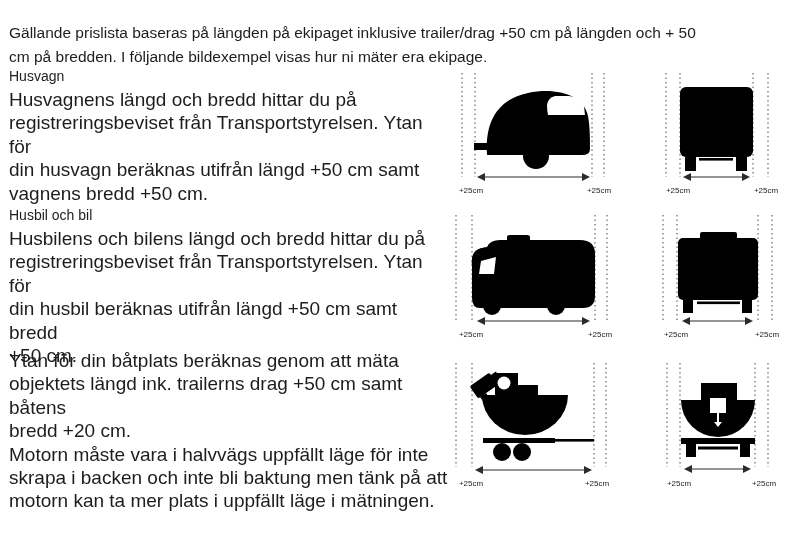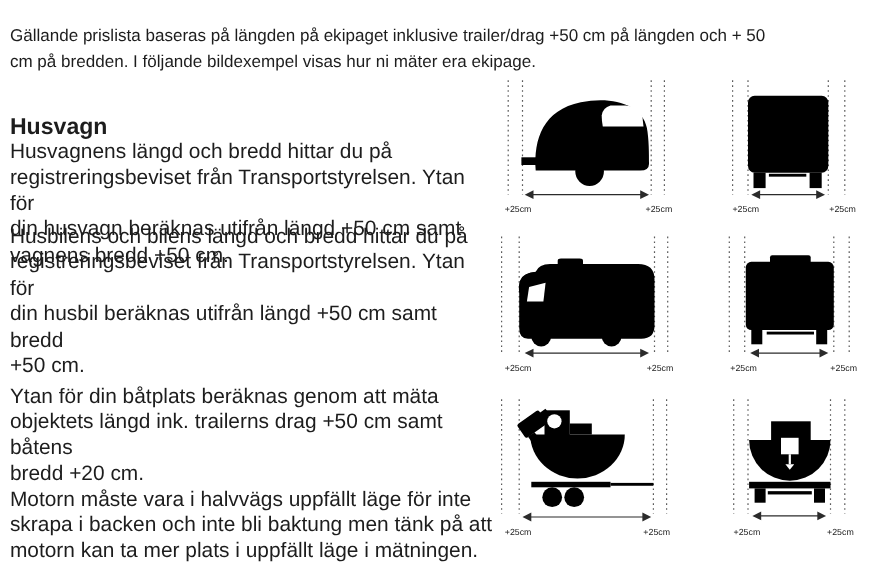--- a/index.html
+++ b/index.html
@@ -10,21 +10,21 @@
     --background:#ffffff;
   }
   *{margin:0;padding:0;box-sizing:border-box;}
   html,body{width:800px;height:533px;background:var(--background);overflow:hidden;}
   body{position:relative;font-family:"Liberation Sans",sans-serif;color:var(--text);}
   .intro{
     position:absolute;left:9px;top:5px;width:786px;
     font-size:15.5px;line-height:24px;white-space:pre-line;margin-top:16px;
   }
   .section{position:absolute;left:9px;width:440px;}
-  .section h3{font-size:21px;line-height:23px;font-weight:bold;color:var(--text);margin-top:39px;}
+  .section h3{font-size:14px;line-height:23px;font-weight:normal;color:var(--text);}
   .section .body{font-size:19px;line-height:23.4px;white-space:pre-line;}
   #sec-husvagn{top:65px;}
   #sec-husbil{top:204px;}
   #sec-bat{top:349px;}
   .diagram{position:absolute;}
   #d-caravan-side{left:444px;top:64px;}
   #d-caravan-rear{left:650px;top:64px;}
   #d-motorhome-side{left:444px;top:208px;}
   #d-motorhome-rear{left:650px;top:208px;}
   #d-boat-side{left:444px;top:353px;}
@@ -44,20 +44,21 @@
 
 <div class="section" id="sec-husvagn">
   <h3>Husvagn</h3>
   <p class="body">Husvagnens längd och bredd hittar du på
 registreringsbeviset från Transportstyrelsen. Ytan för
 din husvagn beräknas utifrån längd +50 cm samt
 vagnens bredd +50 cm.</p>
 </div>
 
 <div class="section" id="sec-husbil">
+  <h3>Husbil och bil</h3>
   <p class="body">Husbilens och bilens längd och bredd hittar du på
 registreringsbeviset från Transportstyrelsen. Ytan för
 din husbil beräknas utifrån längd +50 cm samt bredd
 +50 cm.</p>
 </div>
 
 <div class="section" id="sec-bat">
   <p class="body">Ytan för din båtplats beräknas genom att mäta
 objektets längd ink. trailerns drag +50 cm samt båtens
 bredd +20 cm.

